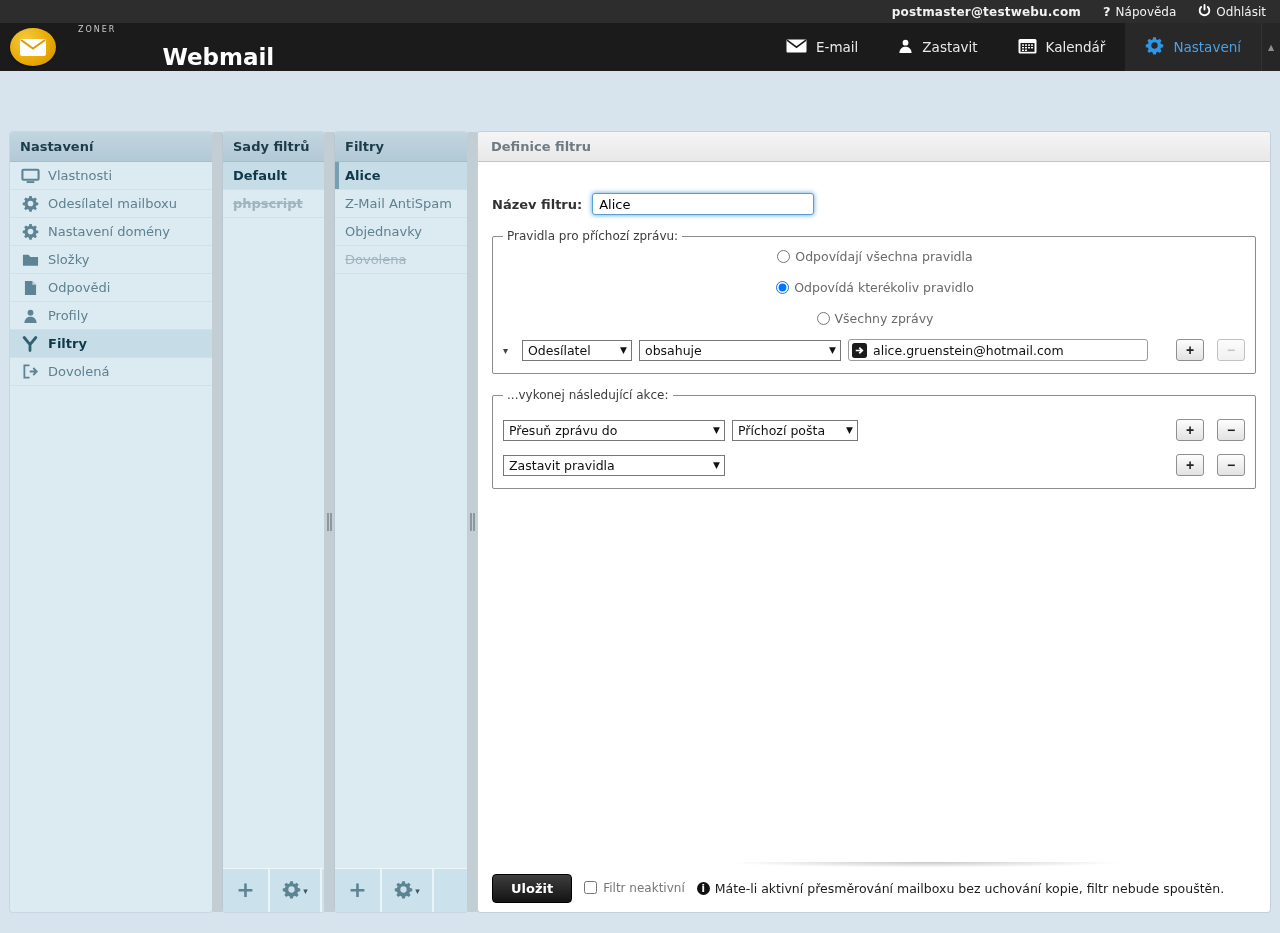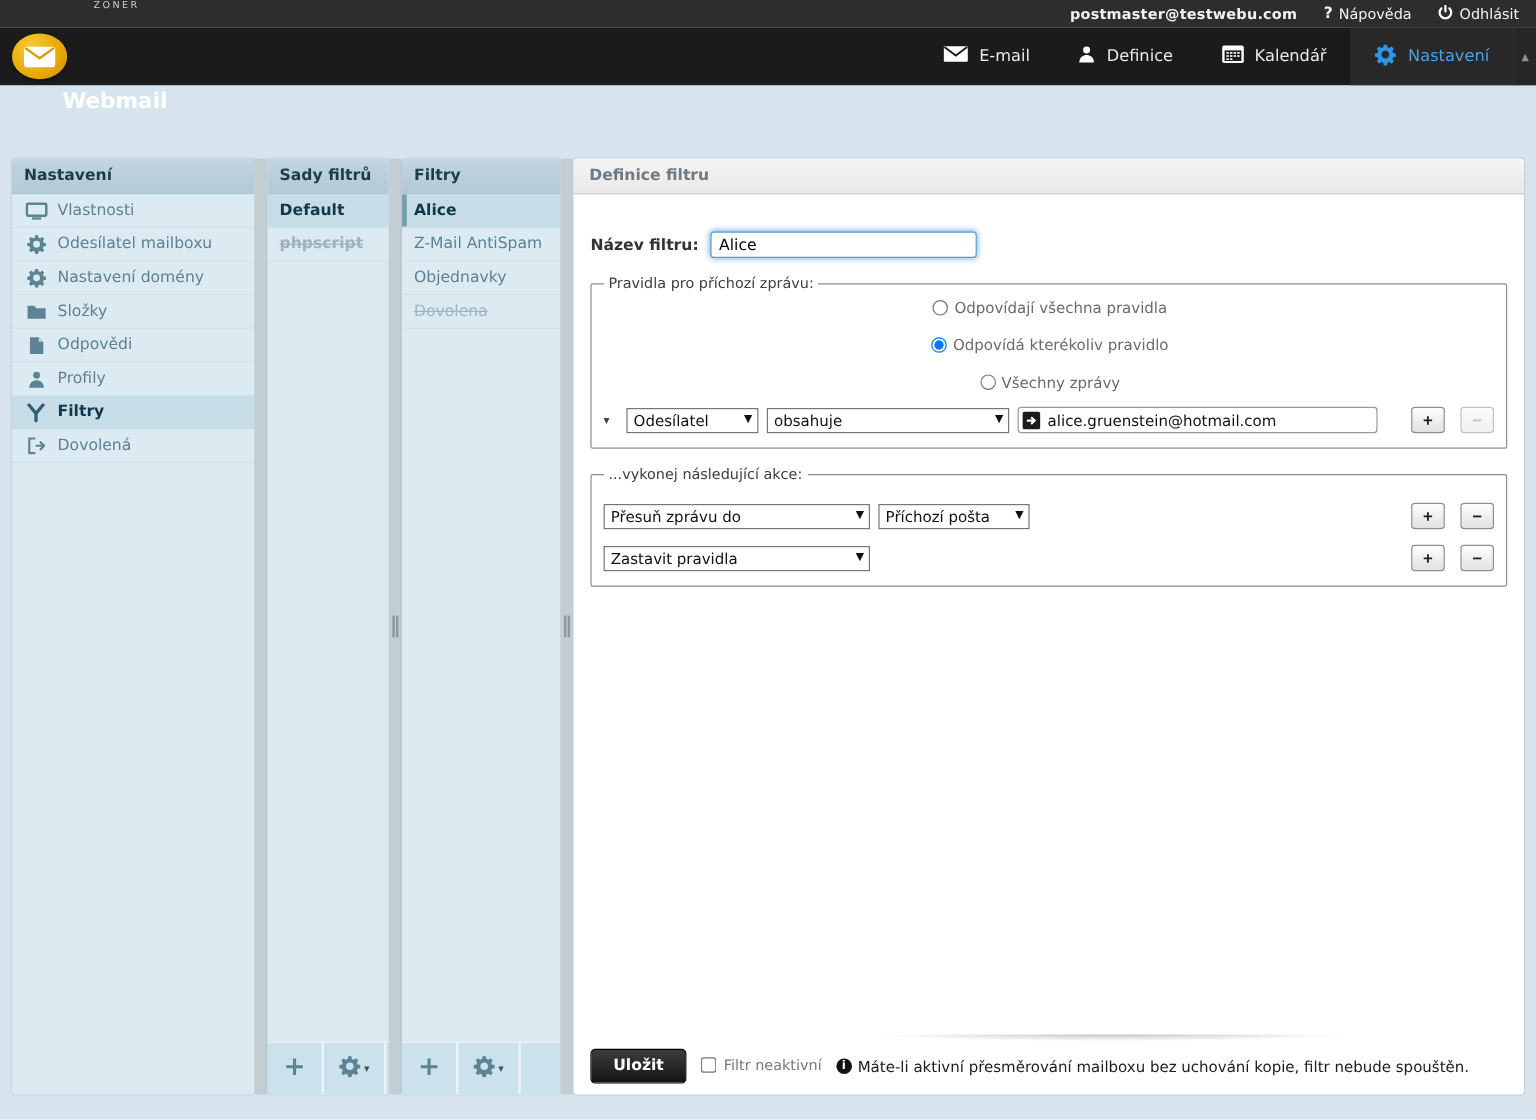--- a/index.html
+++ b/index.html
@@ -21,23 +21,23 @@
   .navbar {
     height:48px; background:#1b1b1b; display:flex; align-items:stretch;
   }
   .brand { display:flex; align-items:center; margin-left:10px; min-width:170px; }
   .brand-ellipse {
     width:46px; height:38px; border-radius:50%;
     background:radial-gradient(circle at 35% 30%, #f6c93e, #e7a800 60%, #c98f00);
     display:flex; align-items:center; justify-content:center;
     box-shadow:0 1px 2px rgba(0,0,0,.6);
   }
-  .brand-text { display:flex; flex-direction:column; margin-left:-4px; line-height:1;gap:46px; }
+  .brand-text { display:flex; flex-direction:row; margin-left:-4px; line-height:1;gap:46px; }
   .brand-super { font-size:8px; letter-spacing:2px; color:#c9c9c9; margin:0 0 1px 26px; }
-  .brand-name { font-size:18px; font-weight:bold; color:#fff;margin-top:20px; }
+  .brand-name { font-size:23px; font-weight:bold; color:#fff;margin-top:20px; }
   .nav-items { margin-left:auto; display:flex; align-items:stretch; }
   .nav-item {
     display:flex; align-items:center; gap:9px; padding:0 20px;
     color:#e9e9e9; font-size:13.5px; cursor:pointer;
   }
   .nav-item.active { background:#282828; color:#4ba0e8; }
   .nav-collapse {
     width:19px; background:#262626; border-left:1px solid #333;
     display:flex; align-items:center; justify-content:center;
     color:#8f8f8f; font-size:8px; cursor:pointer;
@@ -209,21 +209,21 @@
             <rect x="0.5" y="0.5" width="20" height="13" rx="1" fill="#fff"></rect>
             <path d="M1 1.2l9.5 7 9.5-7" fill="none" stroke="#1b1b1b" stroke-width="1.6"></path>
           </svg></span>
       <span>E-mail</span>
     </div>
     <div class="nav-item">
       <span><svg width="15" height="16" viewBox="0 0 16 16" fill="#fff">
             <circle cx="8" cy="4.4" r="3.1"></circle>
             <path d="M1.5 15.5c0-4.5 3.5-6.6 6.5-6.6s6.5 2.1 6.5 6.6z"></path>
           </svg></span>
-      <span>Definice</span>
+      <span>Zastavit</span>
     </div>
     <div class="nav-item">
       <span><svg width="19" height="16" viewBox="0 0 19 16">
             <rect x="0.5" y="1" width="18" height="14.5" rx="1.5" fill="#fff"></rect>
             <rect x="2.5" y="5" width="14" height="8.8" fill="#1b1b1b"></rect>
             <g fill="#fff">
               <rect x="4" y="6.4" width="2" height="1.4"></rect>
               <rect x="7" y="6.4" width="2" height="1.4"></rect>
               <rect x="10" y="6.4" width="2" height="1.4"></rect>
               <rect x="13" y="6.4" width="2" height="1.4"></rect>

